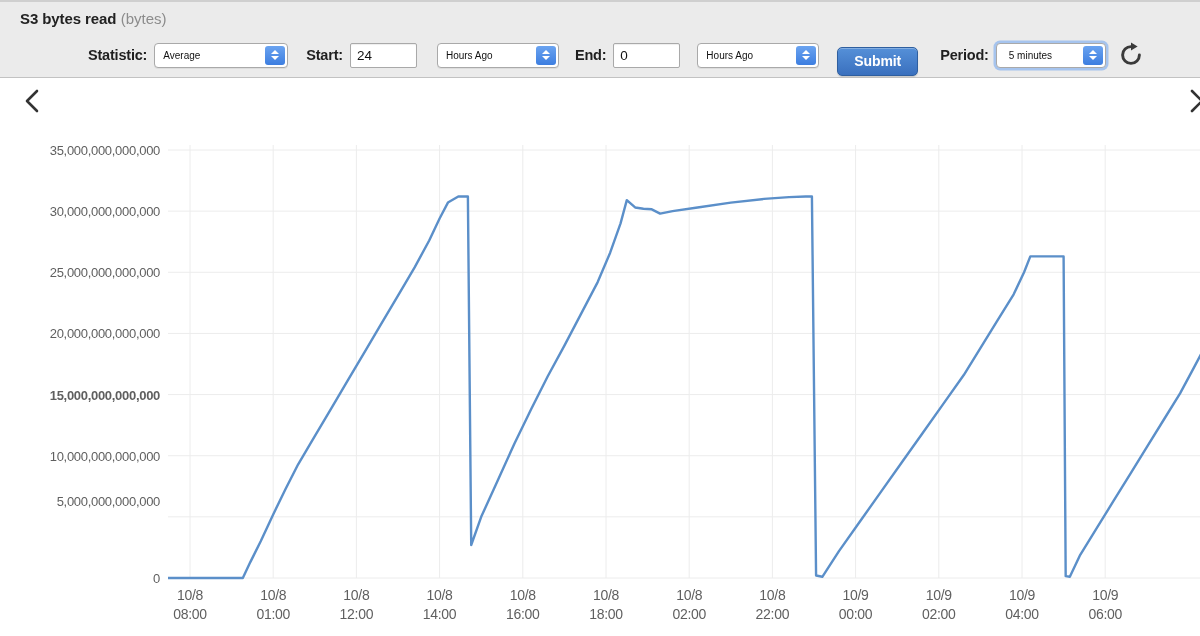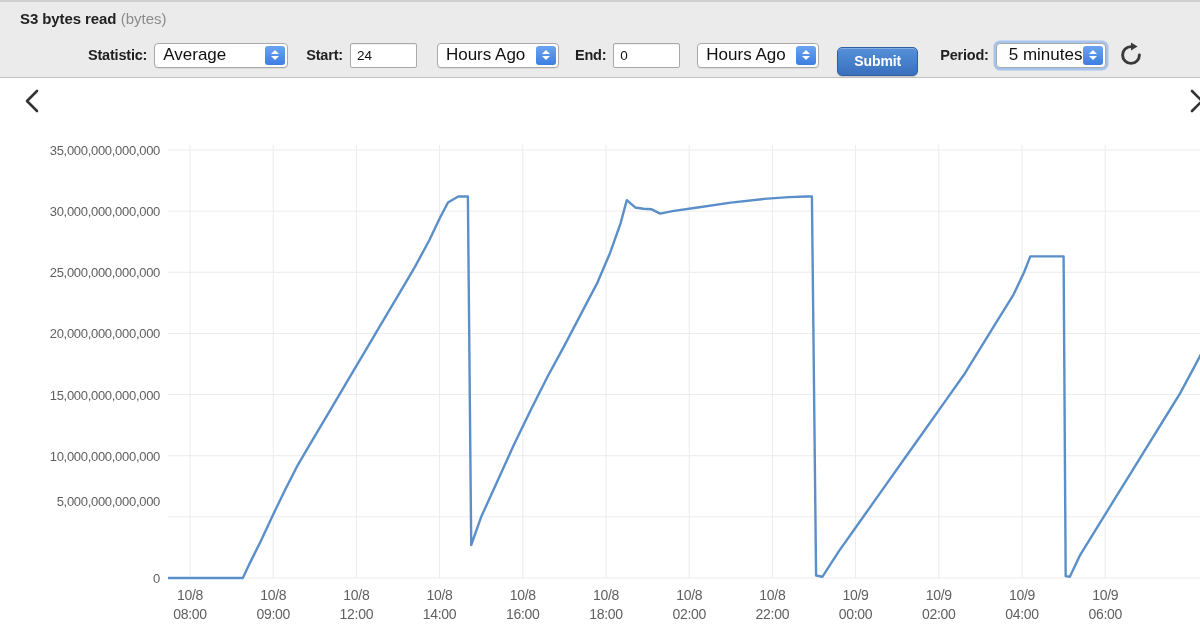--- a/index.html
+++ b/index.html
@@ -33,21 +33,21 @@
     margin-right: 7px; letter-spacing: -0.2px;
   }
 
   
   .sel {
     position: relative; display: inline-flex; align-items: center;
     height: 25px; background: #fff;
     border: 1px solid #a9a9a9; border-radius: 4px;
     box-shadow: 0 1px 0 rgba(0,0,0,.06);
     padding: 0 26px 0 8px;
-    font-size: 17px; color: #111; cursor: default;
+    font-size: 10px; color: #111; cursor: default;
   }
   .sel .arrows {
     position: absolute; right: 2px; top: 2px; bottom: 2px; width: 20px;
     background: linear-gradient(#6aa3f0, #3d7ee0);
     border-radius: 3px; display: flex; flex-direction: column;
     align-items: center; justify-content: center; gap: 2px;
   }
   .sel .arrows i { display: block; width: 0; height: 0; }
   .sel .arrows i.up {
     border-left: 4px solid transparent; border-right: 4px solid transparent;
@@ -185,33 +185,33 @@
       </svg>
     </div>
   </div>
 
   <div class="chart">
     <div class="ylabels">
         <div class="ytick" style="top: 27px;">35,000,000,000,000</div>
         <div class="ytick" style="top: 88.1429px;">30,000,000,000,000</div>
         <div class="ytick" style="top: 149.286px;">25,000,000,000,000</div>
         <div class="ytick" style="top: 210.429px;">20,000,000,000,000</div>
-        <div class="ytick" style="top: 271.571px;">15,000,000,000,000</div>
+        <div class="ytick" style="top: 271.571px; font-weight: bold;">15,000,000,000,000</div>
         <div class="ytick" style="top: 332.714px;">10,000,000,000,000</div>
         <div class="ytick" style="top: 378px; margin-left: 32px;">5,000,000,000,000</div>
         <div class="ytick" style="top: 455px;">0</div>
       </div>
     <div class="xlabels">
         <div class="xtick" style="left: 190px; top: 463px;">
           <div>10/8</div>
           <div>08:00</div>
         </div>
         <div class="xtick" style="left: 273.2px; top: 463px;">
           <div>10/8</div>
-          <div>09:00</div>
+          <div>01:00</div>
         </div>
         <div class="xtick" style="left: 356.4px; top: 463px;">
           <div>10/8</div>
           <div>12:00</div>
         </div>
         <div class="xtick" style="left: 439.6px; top: 463px;">
           <div>10/8</div>
           <div>14:00</div>
         </div>
         <div class="xtick" style="left: 522.8px; top: 463px;">

